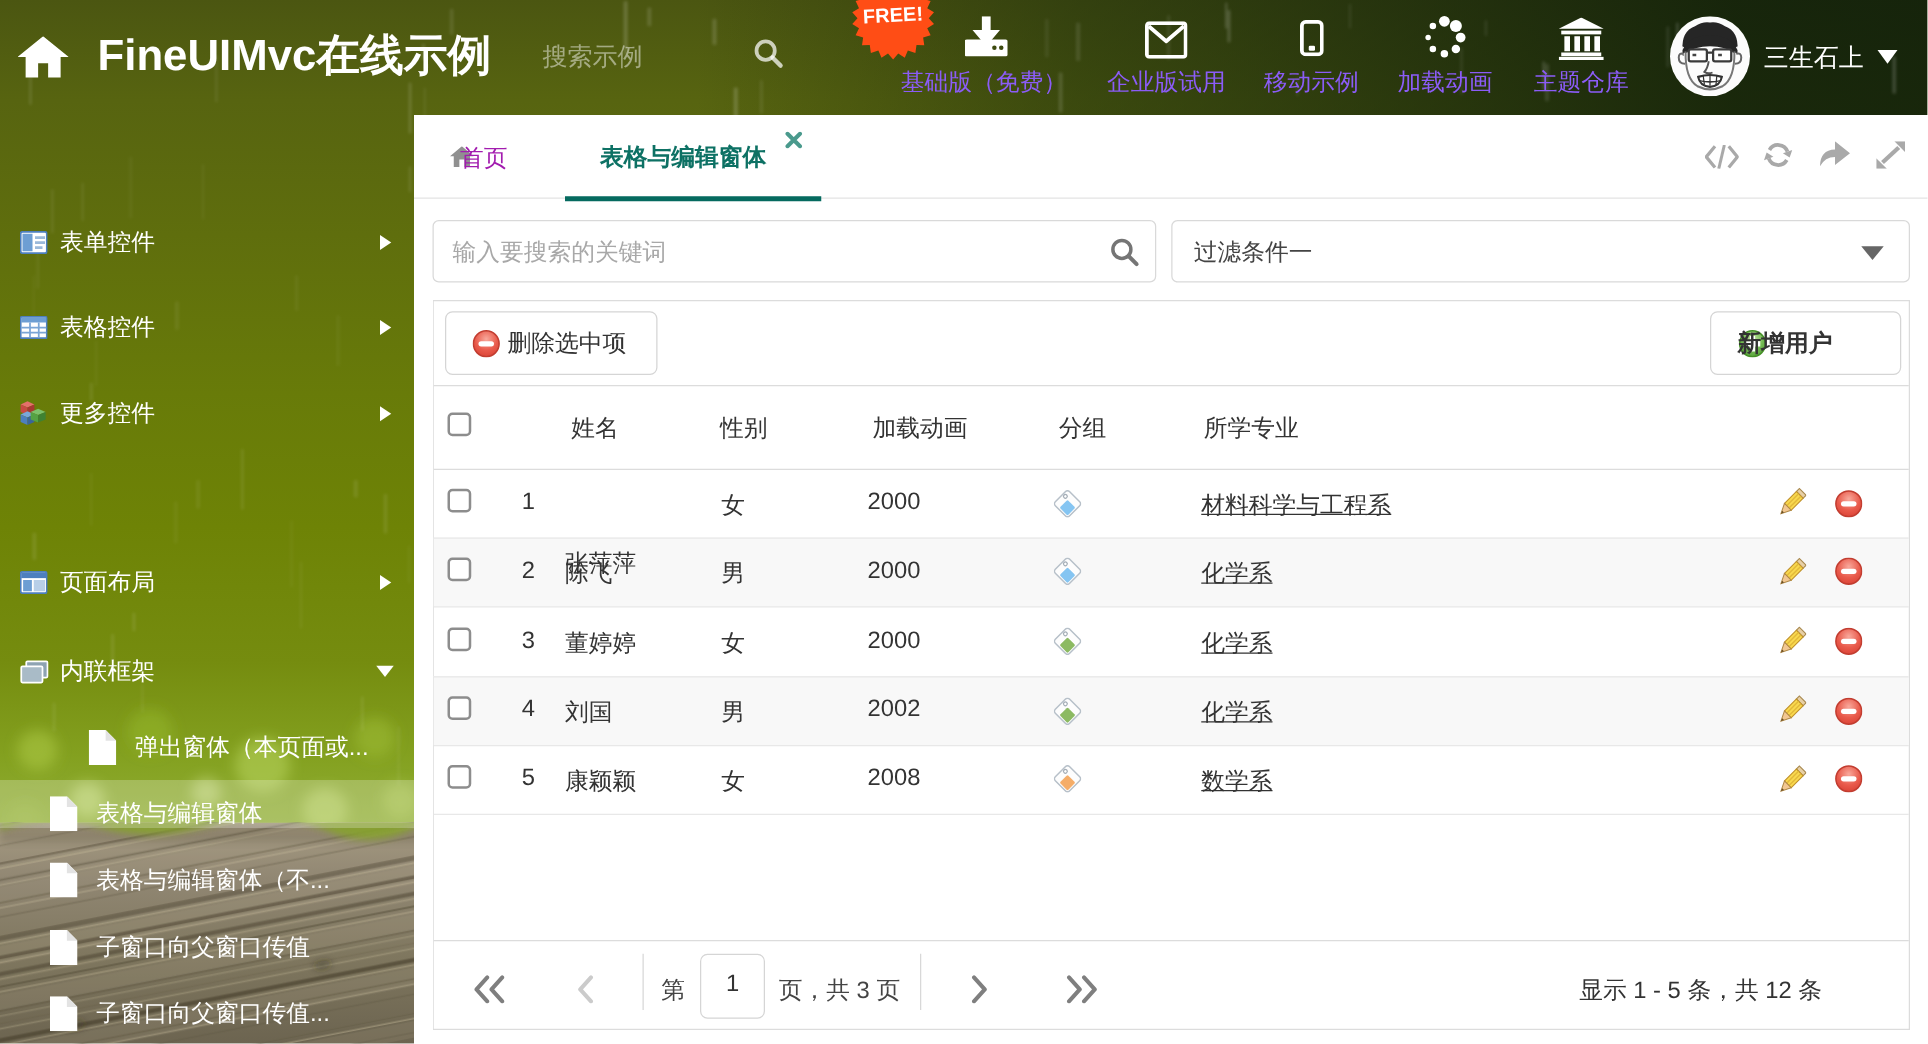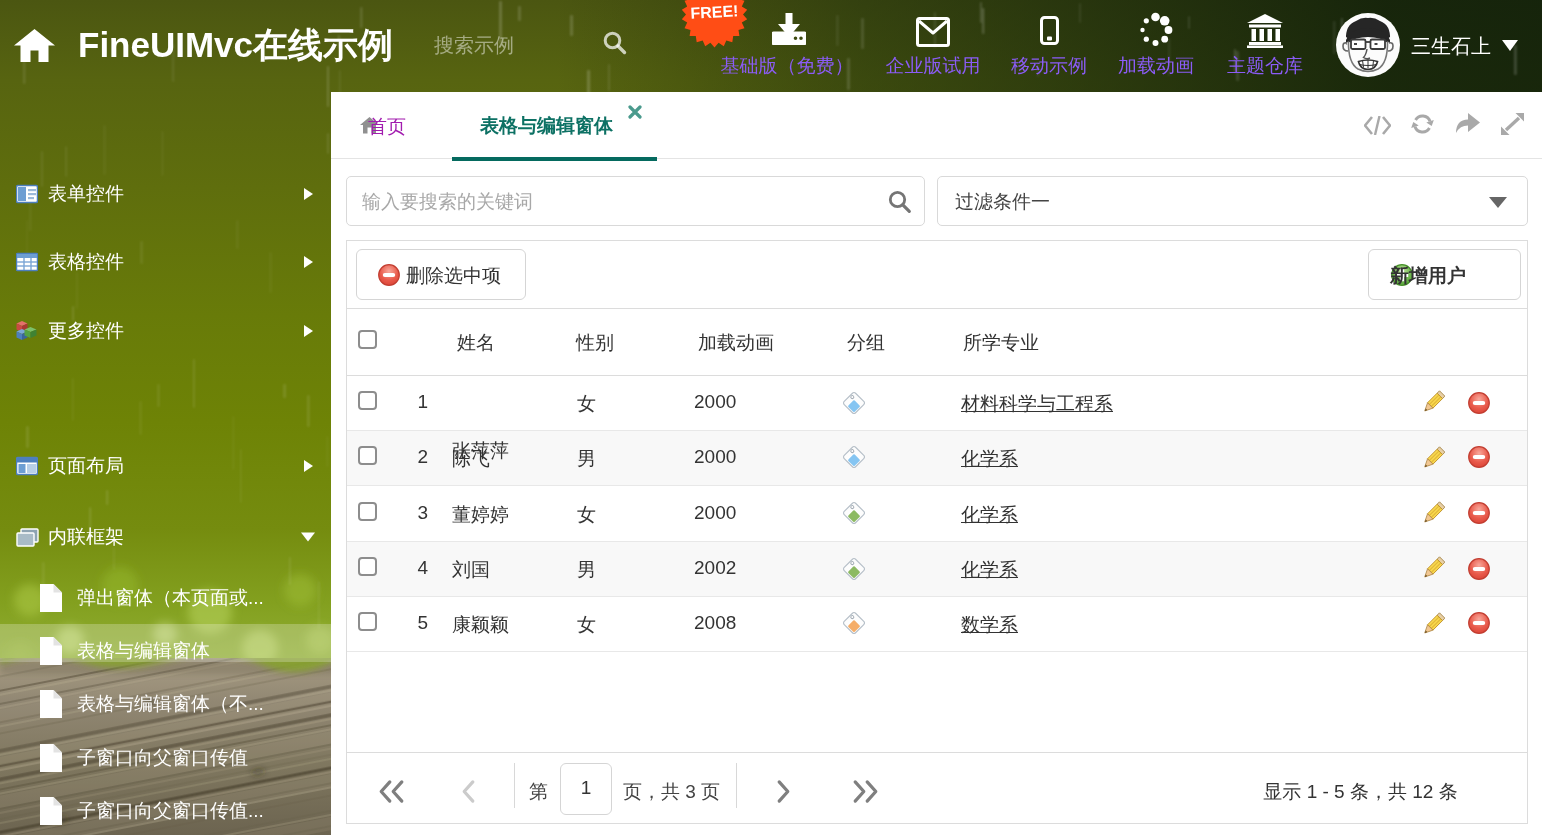--- a/index.html
+++ b/index.html
@@ -369,21 +369,21 @@
       <div class="caret-r"></div>
     </div>
 <div class="mitem" style="top:517px;">
 <svg class="icon20" width="23" height="22" viewBox="0 0 23 22">
         <rect x="5" y="3" width="17" height="13" rx="1" fill="#8ea3b2" stroke="#fff" stroke-width="1.4"></rect>
         <rect x="1" y="7" width="17" height="13" rx="1" fill="#a9bbc7" stroke="#fff" stroke-width="1.4"></rect>
       </svg>
 <div class="mtext">内联框架</div>
       <div class="caret-d"></div>
     </div>
-<div class="mitem" style="top:576px;height:44px;">
+<div class="mitem" style="top:576px;height:44px;margin-left:31px;">
 <svg class="icon22" width="22" height="28" viewBox="0 0 22 28">
         <path d="M0 0 H13.5 L22 8.5 V28 H0 Z" fill="#fff"></path>
         <path d="M13.5 0 L13.5 8.5 L22 8.5 Z" fill="#e3e3e3"></path>
       </svg>
 <div class="stext">弹出窗体（本页面或...</div>
     </div>
 <div class="mitem" style="top:629px;height:44px;">
 <svg class="icon22" width="22" height="28" viewBox="0 0 22 28">
         <path d="M0 0 H13.5 L22 8.5 V28 H0 Z" fill="#fff"></path>
         <path d="M13.5 0 L13.5 8.5 L22 8.5 Z" fill="#e3e3e3"></path>

